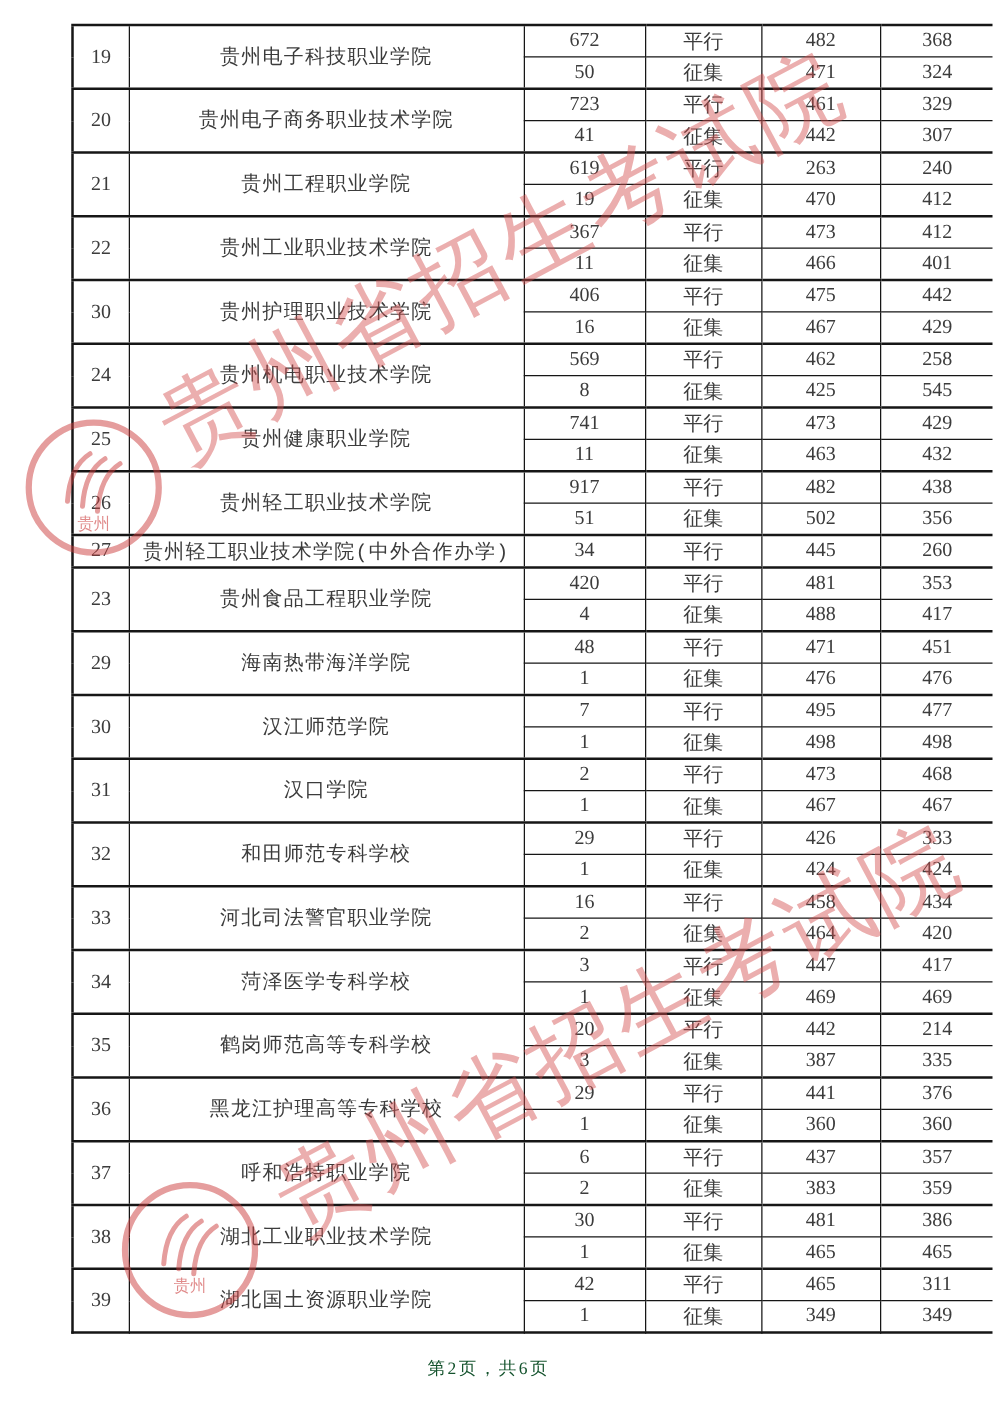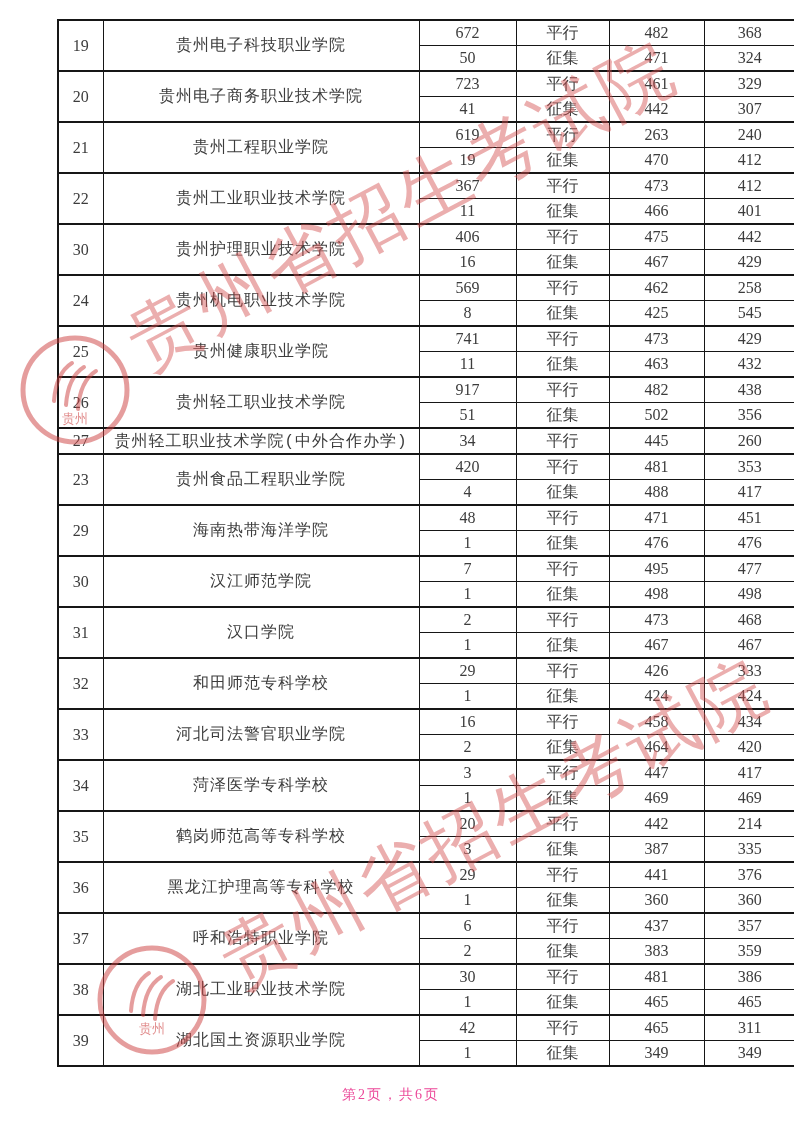--- a/index.html
+++ b/index.html
@@ -29,21 +29,21 @@
     font-size:16px;
     color:#3c3c3c;
   }
   table.scores tr.group-start td { border-top-width:2px; }
   table.scores td.school-name { letter-spacing:1px;font-family:Liberation Mono, monospace; }
 
   
   .footer {
     position:absolute; left:22px; top:1086px; width:738px;
     text-align:center;
-    font-size:14px; color:#ec4899;
+    font-size:14px; color:#14532d;
     letter-spacing:2px;
   }
 
   
   .stamp-layer { position:absolute; inset:0; pointer-events:none; z-index:3; }
   .stamp-text {
     position:absolute;
     font-family:"DejaVu Serif",serif;
     font-size:72px; line-height:72px;
     letter-spacing:4px;

